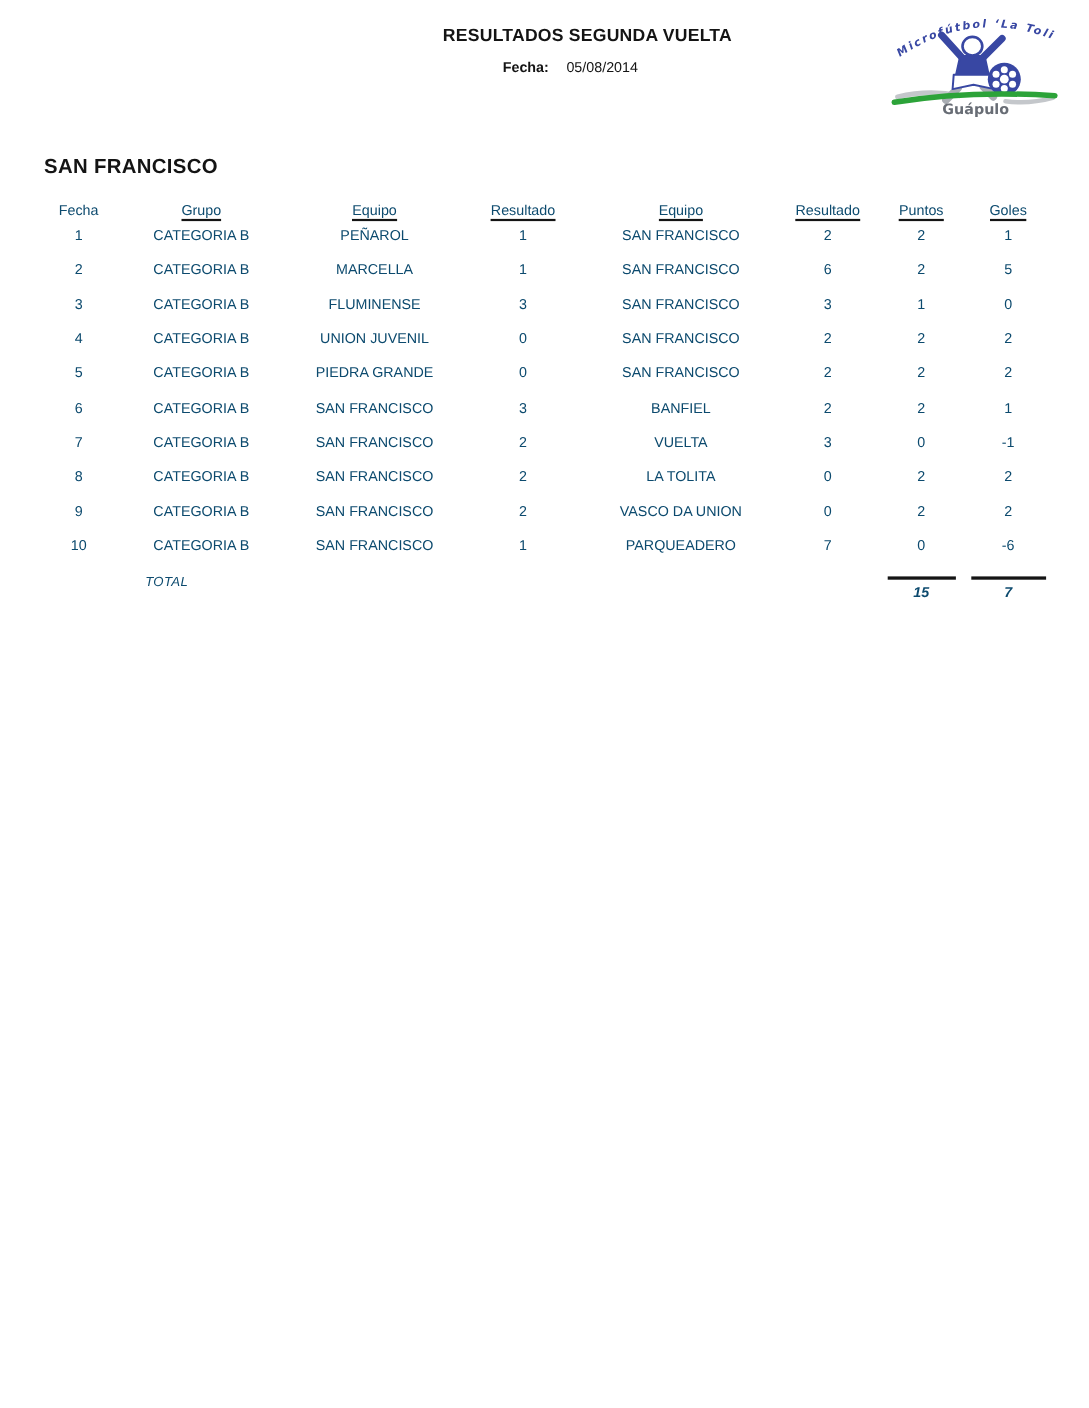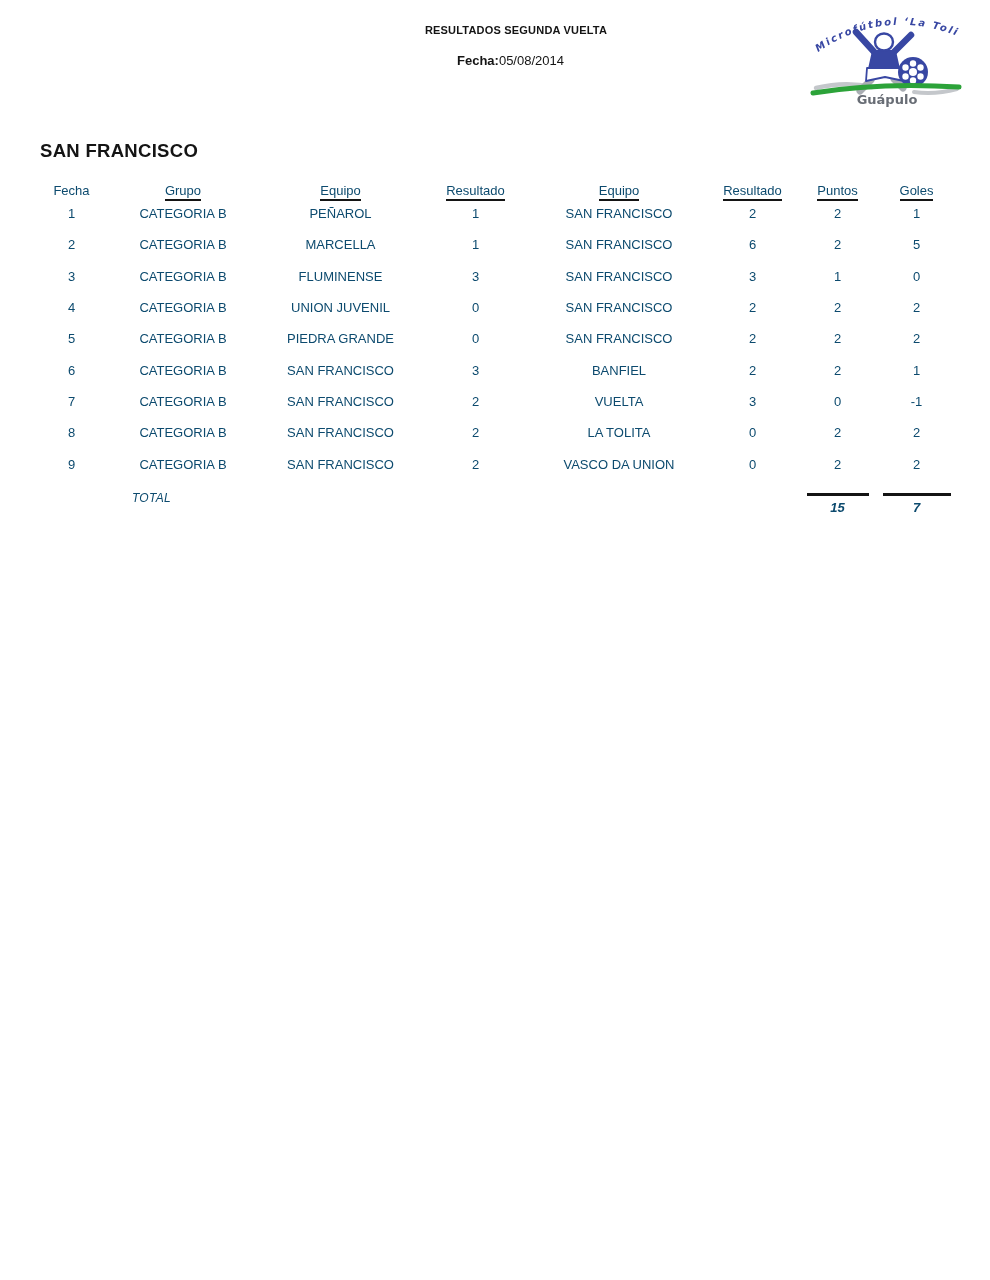--- a/index.html
+++ b/index.html
@@ -9,31 +9,31 @@
     font-family: "Liberation Sans", "DejaVu Sans", sans-serif;
     color: #141414;
   }
   .page {
     position: relative;
     width: 990px; height: 1280px;
     background: #ffffff;
     overflow: hidden;
   }
   .main-title {
-    position: absolute; top: 24px; left: 516px;
+    position: absolute; top: 24px; left: 534px;
     transform: translateX(-50%);
-    font-size: 11px; font-weight: bold; letter-spacing: 0.2px;
+    font-size: 16px; font-weight: bold; letter-spacing: 0.2px;
     white-space: nowrap;
   }
   .fecha-line {
     position: absolute; top: 53px; left: 457px;
     font-size: 13px; white-space: nowrap;
   }
   .fecha-label { font-weight: bold; }
-  .fecha-value { }
+  .fecha-value { margin-left: 16px; }
   .logo-box { position: absolute; left: 810px; top: 4px; width: 152px; height: 108px; }
   .team-title {
     position: absolute; left: 40px; top: 140px;
     font-size: 18.5px; font-weight: bold; letter-spacing: 0.3px;
   }
   table.results {
     position: absolute; left: 40px; top: 176px;
     width: 918px; border-collapse: collapse; table-layout: fixed;
     font-size: 13px; color: #0c4a6e;
   }
@@ -218,20 +218,30 @@
         <tr>
       <td class="ac">9</td>
       <td class="al pad-grupo">CATEGORIA B</td>
       <td class="al">SAN FRANCISCO</td>
       <td class="ac">2</td>
       <td class="al">VASCO DA UNION</td>
       <td class="ac">0</td>
       <td class="ac">2</td>
       <td class="ac">2</td>
     </tr>
+        <tr>
+      <td class="ac">10</td>
+      <td class="al pad-grupo">CATEGORIA B</td>
+      <td class="al">SAN FRANCISCO</td>
+      <td class="ac">1</td>
+      <td class="al">PARQUEADERO</td>
+      <td class="ac">7</td>
+      <td class="ac">0</td>
+      <td class="ac">-6</td>
+    </tr>
       </tbody>
     <tfoot>
       <tr>
         <td colspan="2" class="al total-label">TOTAL</td>
         <td></td>
           <td></td>
           <td></td>
           <td></td>
         <td class="ac">
           <span class="total-val puntos">15</span>

